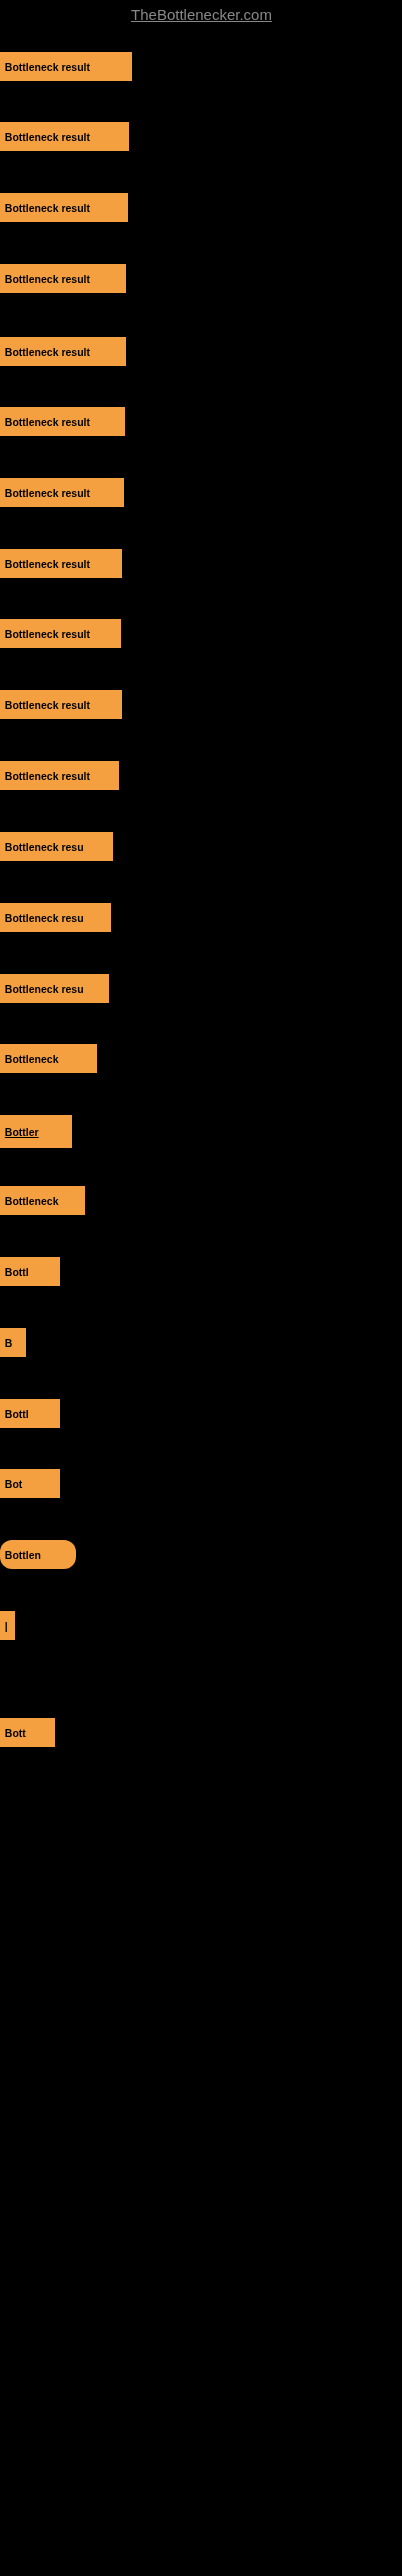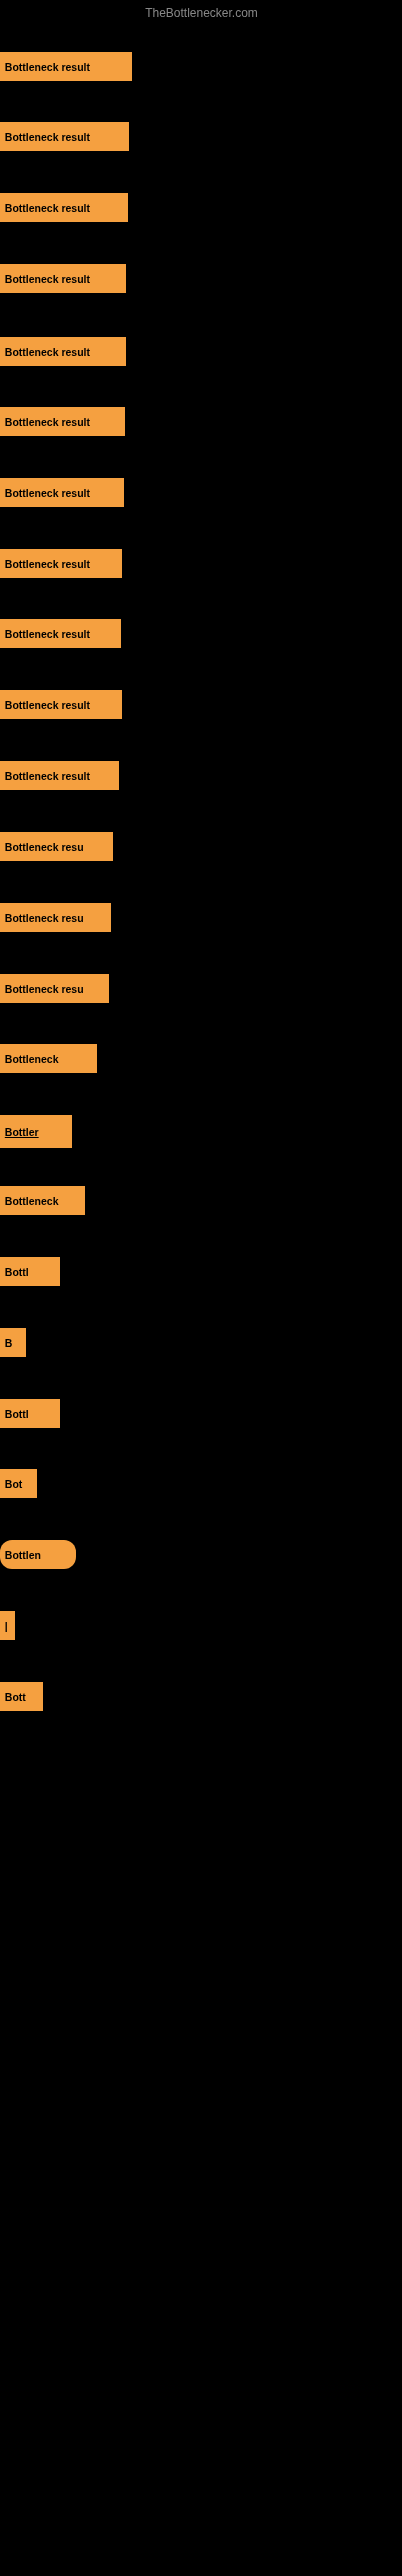--- a/index.html
+++ b/index.html
@@ -12,23 +12,24 @@
       width: 403px;
       min-height: 2576px;
       background-color: #000000;
       font-family: Arial, sans-serif;
       position: relative;
     }
 
     .site-title {
       text-align: center;
       color: #888888;
-      font-size: 12px;
+      font-size: 15px;
       padding: 6.4px 0;
       width: 100%;
+      text-decoration: underline;
     }
 
     .bottleneck-item {
       position: absolute;
       left: 0;
       background-color: #f5a040;
       color: #000000;
       font-size: 10.5px;
       font-weight: bold;
       padding: 3.2px 4.8px;
@@ -59,17 +60,17 @@
 <div class="bottleneck-item" style="top: 755px; width: 119px; height: 29px;">Bottleneck result</div>
 <div class="bottleneck-item" style="top: 826px; width: 113px; height: 29px;">Bottleneck resu</div>
 <div class="bottleneck-item" style="top: 897px; width: 111px; height: 29px;">Bottleneck resu</div>
 <div class="bottleneck-item" style="top: 968px; width: 109px; height: 29px;">Bottleneck resu</div>
 <div class="bottleneck-item" style="top: 1038px; width: 97px; height: 29px;">Bottleneck</div>
 <div class="bottleneck-item" style="top: 1109px; width: 72px; height: 33px; text-decoration: underline;">Bottler</div>
 <div class="bottleneck-item" style="top: 1180px; width: 85px; height: 29px;">Bottleneck</div>
 <div class="bottleneck-item" style="top: 1251px; width: 60px; height: 29px;">Bottl</div>
 <div class="bottleneck-item" style="top: 1322px; width: 26px; height: 29px;">B</div>
 <div class="bottleneck-item" style="top: 1393px; width: 60px; height: 29px;">Bottl</div>
-<div class="bottleneck-item" style="top: 1463px; width: 37px; height: 29px;">Bot</div>
+<div class="bottleneck-item" style="top: 1463px; width: 60px; height: 29px;">Bot</div>
 <div class="bottleneck-item" style="top: 1534px; width: 76px; height: 29px; border-radius: 12px;">Bottlen</div>
 <div class="bottleneck-item" style="top: 1605px; width: 14.5px; height: 29px;">|</div>
-<div class="bottleneck-item" style="top: 1676px; width: 43px; height: 29px;">Bott</div>
+<div class="bottleneck-item" style="top: 1712px; width: 55px; height: 29px;">Bott</div>
 
 
 </body></html>

